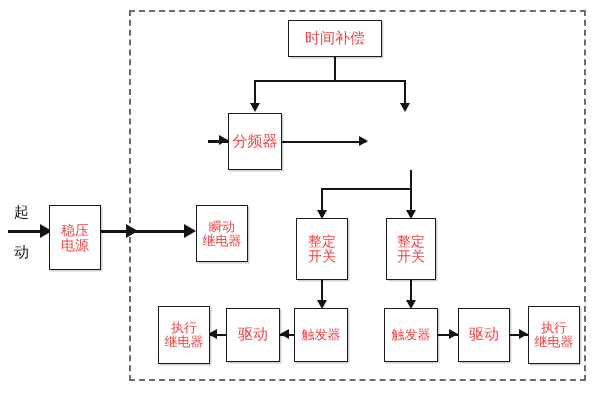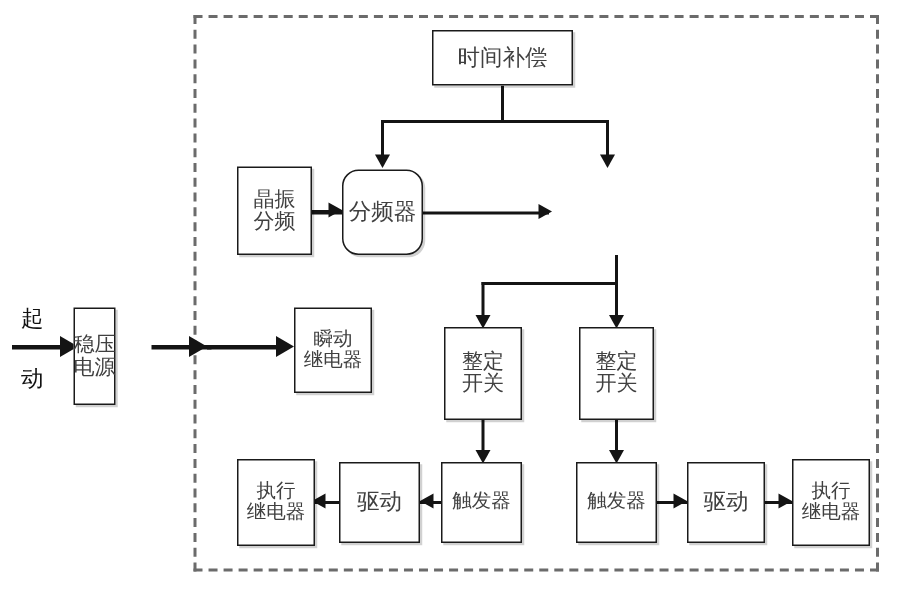--- a/index.html
+++ b/index.html
@@ -27,21 +27,21 @@
   
   .block {
     position: absolute;
     box-sizing: border-box;
     border: 1.5px solid #1a1a1a;
     background: #ffffff;
     display: flex;
     flex-direction: column;
     align-items: center;
     justify-content: center;
-    color: #404040;
+    color: #ef4444;
     line-height: 1.05;
     text-align: center;
     letter-spacing: 0px;
     z-index: 4;
     box-shadow: 1.5px 1.5px 0 rgba(0,0,0,0.18);
   }
   .block .ln {
     display: block;
     white-space: nowrap;
   }
@@ -101,21 +101,21 @@
 <div id="canvas">
 
   <div class="enclosure" style="left:129px; top:10px; width:457px; height:371px;"></div>
 
   <div class="flabel t15" style="left:14px; top:203px;">起</div>
   <div class="flabel t15" style="left:14px; top:243px;">动</div>
 
   <div class="hline thick" style="left:8px; top:230px; width:34px;"></div>
   <div class="arrow bigright" style="left:40px; top:224px;"></div>
 
-  <div class="block t14" style="left:49px; top:205px; width:28px; height:65px;">
+  <div class="block t14" style="left:49px; top:205px; width:52px; height:65px;">
     <span class="ln">稳压</span>
     <span class="ln">电源</span>
   </div>
 
   <div class="hline thick" style="left:101px; top:230px; width:40px;"></div>
   <div class="arrow bigright" style="left:126px; top:224px;"></div>
   <div class="hline thick" style="left:138px; top:230px; width:50px;"></div>
   <div class="arrow bigright" style="left:184px; top:224px;"></div>
 
   <div class="block t13" style="left:196px; top:205px; width:52px; height:57px;">
@@ -129,29 +129,25 @@
 
   <div class="vline" style="left:334px; top:57px; height:25px;"></div>
   <div class="hline" style="left:254px; top:80px; width:152px;"></div>
 
   <div class="vline" style="left:254px; top:80px; height:25px;"></div>
   <div class="arrow down" style="left:250px; top:103px;"></div>
 
   <div class="vline" style="left:404px; top:80px; height:25px;"></div>
   <div class="arrow down" style="left:400px; top:103px;"></div>
 
-  <div class="block t14" style="left:158px; top:111px; width:50px; height:59px;">
-    <span class="ln">晶振</span>
-    <span class="ln">分频</span>
-  </div>
 
   <div class="hline thick" style="left:208px; top:140px; width:22px;"></div>
   <div class="arrow right" style="left:219px; top:135px;"></div>
 
-  <div class="block t15" style="left:228px; top:113px; width:54px; height:57px;border-radius:11px;">
+  <div class="block t15" style="left:228px; top:113px; width:54px; height:57px;">
     <span class="ln">分频器</span>
   </div>
 
   <div class="hline" style="left:282px; top:141px; width:84px;"></div>
   <div class="arrow right" style="left:359px; top:136px;"></div>
 
 
   <div class="vline" style="left:410px; top:170px; height:20px;"></div>
   <div class="hline" style="left:321px; top:188px; width:91px;"></div>
   <div class="vline" style="left:321px; top:188px; height:26px;"></div>

